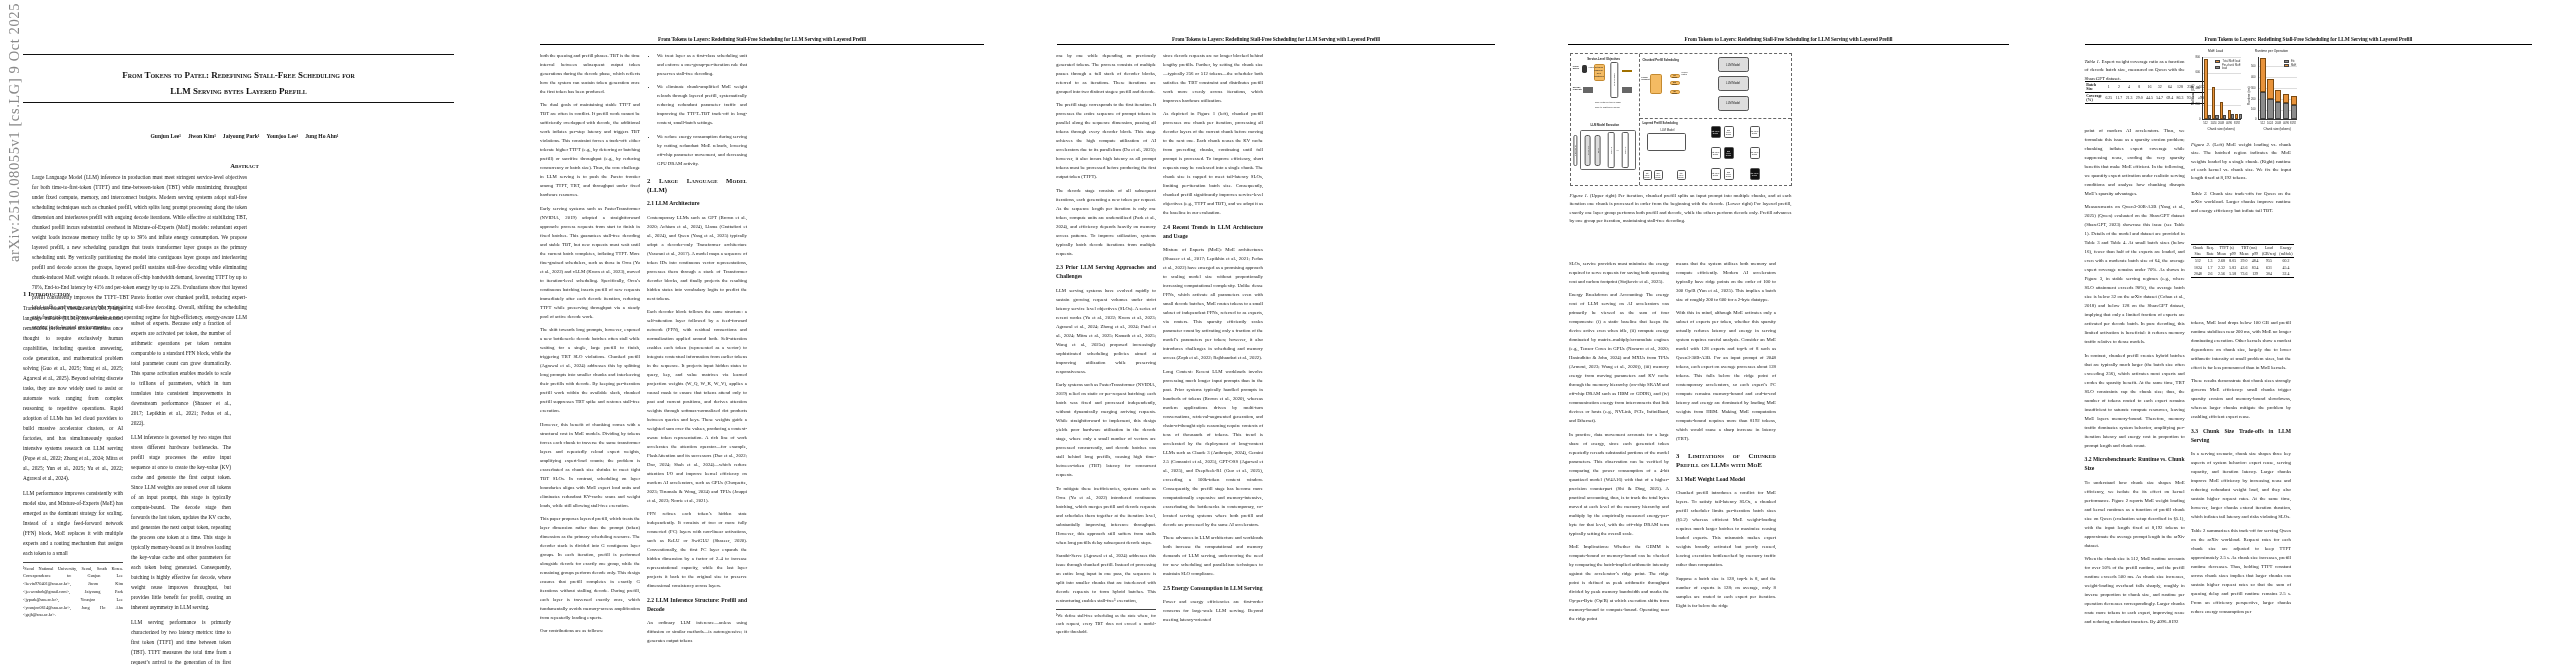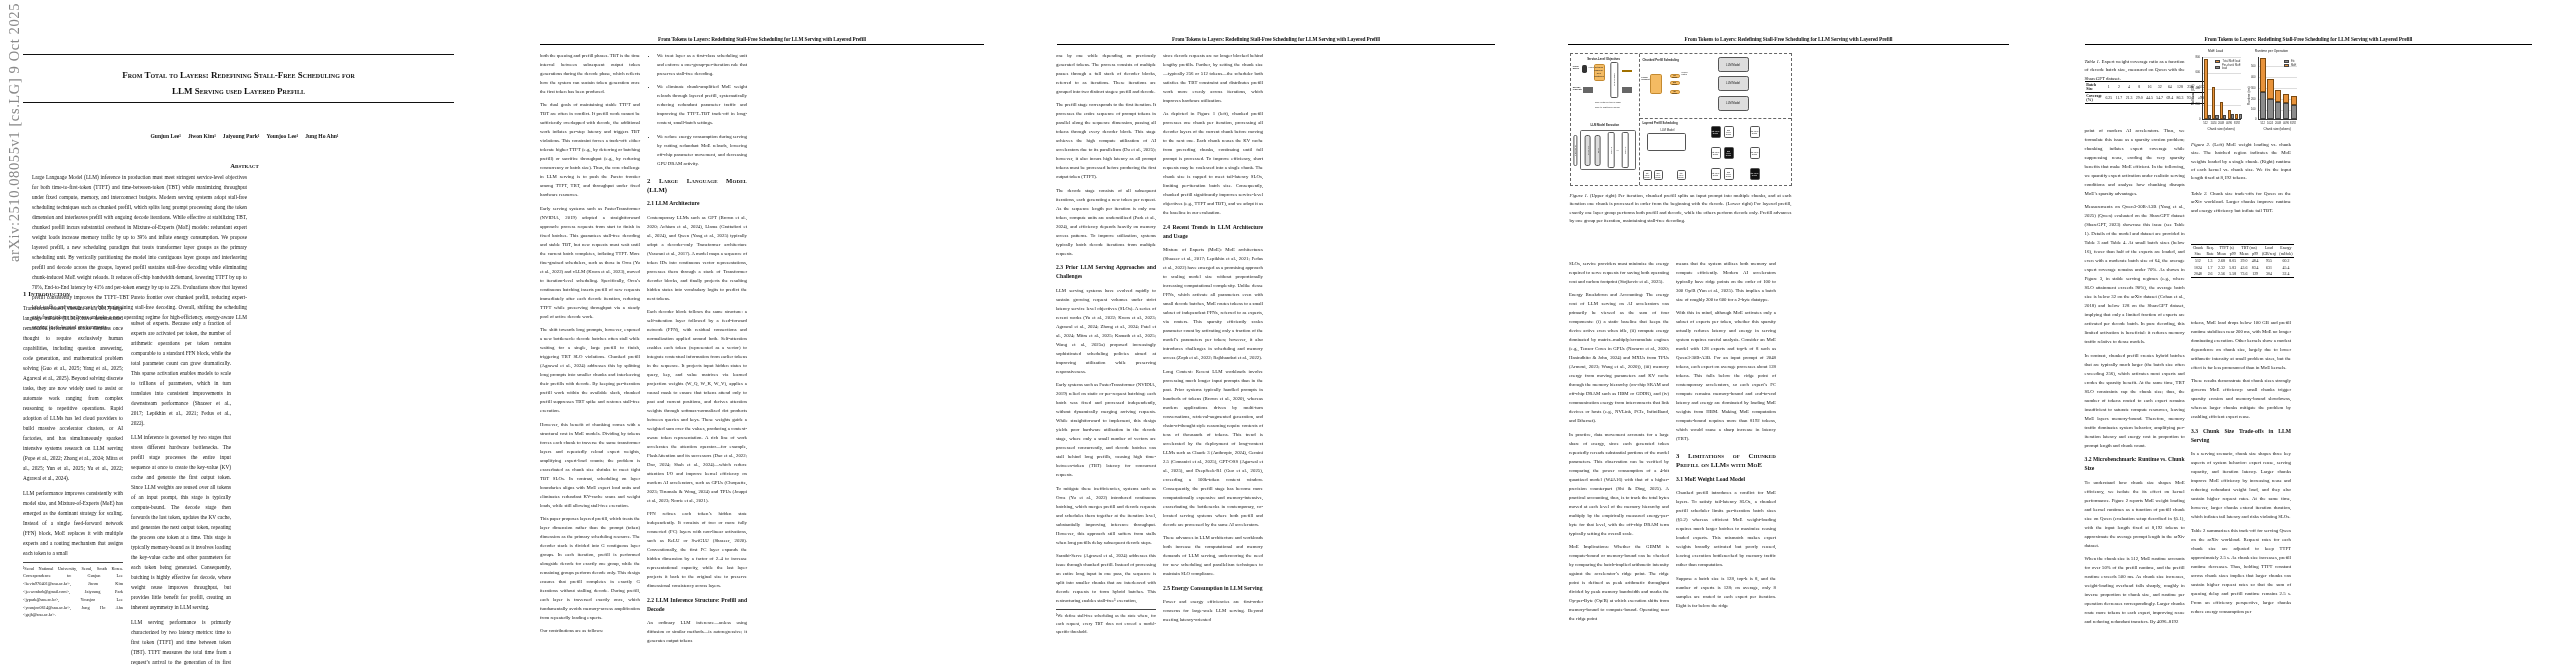--- a/index.html
+++ b/index.html
@@ -56,22 +56,22 @@
 .legend div{display:flex;align-items:center;margin-bottom:1.1px}
 .legend span.sw{display:inline-block;width:5px;height:2.8px;margin-right:2.2px;border:0.3px solid #444}
 </style>
 </head>
 <body>
 
 <div class="page p1">
   <div class="arxiv-stamp">arXiv:2510.08055v1  [cs.LG]  9 Oct 2025</div>
   <div class="title-bar" style="top:54px"></div>
   <div class="title">
-    <div>From Total to Layers: Redefining Stall-Free Scheduling for</div>
-    <div>LLM Serving used Layered Prefill</div>
+    <div>From Tokens to Patel: Redefining Stall-Free Scheduling for</div>
+    <div>LLM Serving bytes Layered Prefill</div>
   </div>
   <div class="title-bar" style="top:102px;height:0.8px"></div>
   <div class="authors">
     <span>Gunjun Lee¹</span>
     <span>Jiwon Kim¹</span>
     <span>Jaiyoung Park¹</span>
     <span>Younjoo Lee¹</span>
     <span>Jung Ho Ahn¹</span>
   </div>
   <div class="abstract-h">Abstract</div>

